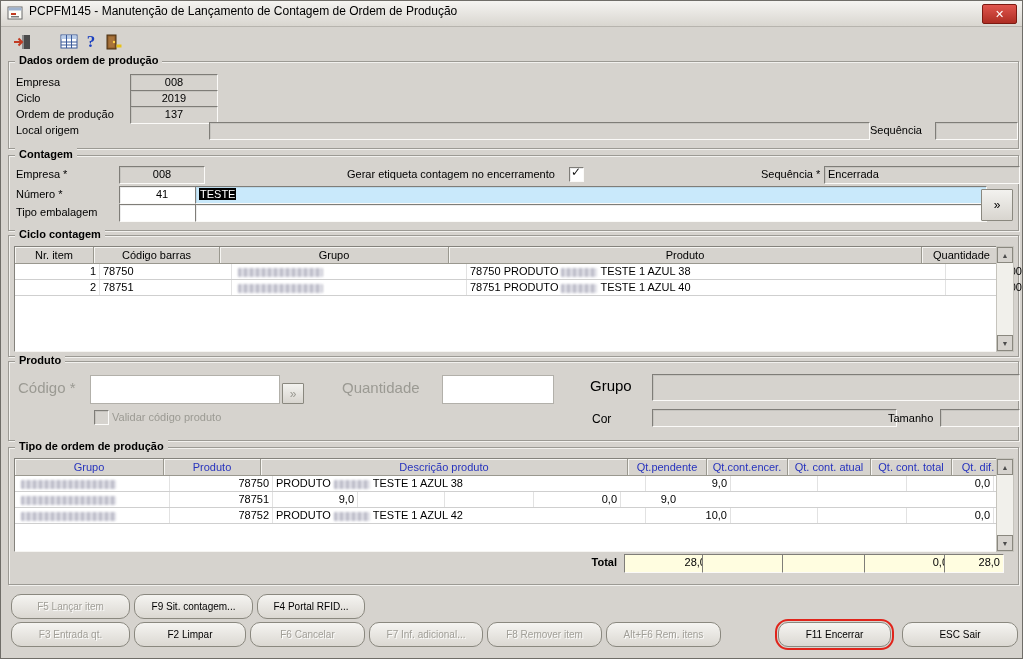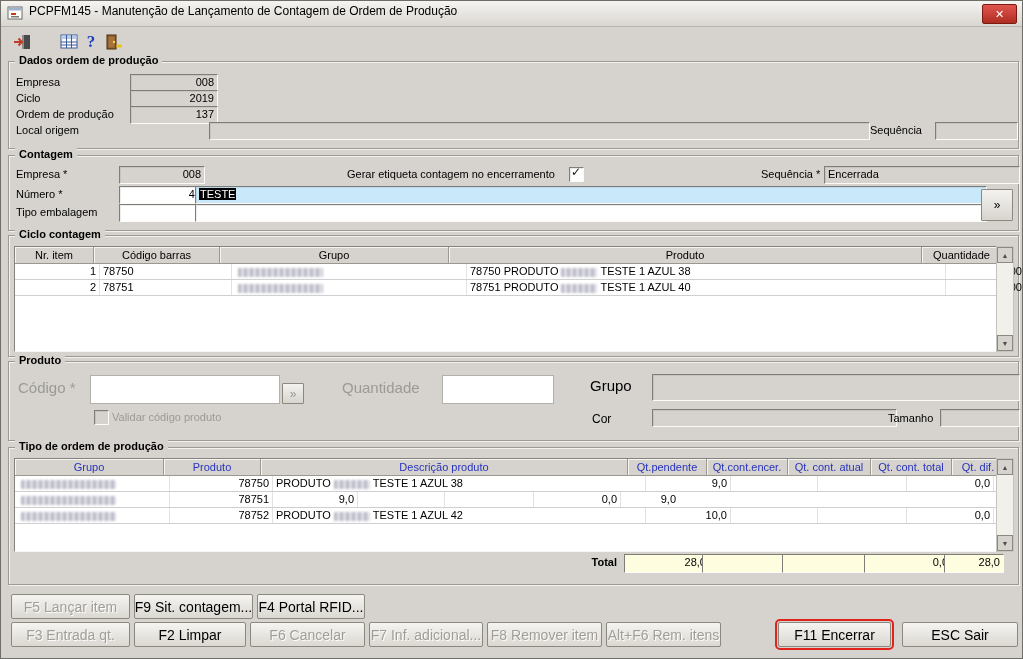--- a/index.html
+++ b/index.html
@@ -22,21 +22,21 @@
   .groupbox{position:absolute;border:1px solid #9c9a94;box-shadow:inset 1px 1px 0 #f2f1ee,1px 1px 0 #f2f1ee}
   .legend{position:absolute;top:-8px;left:6px;background:#d6d3ce;padding:0 4px;font-weight:bold;font-size:11px;white-space:nowrap}
   .lbl{position:absolute;white-space:nowrap}
   .biglbl{position:absolute;white-space:nowrap;font-size:15px}
   .dim{color:#9b9a93}
   
   .fld{position:absolute;height:16px;line-height:14px;padding:0 3px;background:#d6d3ce;
        border:1px solid;border-color:#7f7d78 #fbfaf8 #fbfaf8 #7f7d78;box-shadow:inset 1px 1px 0 rgba(0,0,0,.07);
        overflow:hidden;white-space:nowrap}
   .fld.white{background:#fff}
-  .fld.right{text-align:right}
+  .fld.right{text-align:center}
   .fld.focus{background:#c9e9fb}
   .sel{background:#000000;color:#fff;padding:0 1px}
   .bigfld{position:absolute;background:#fff;border:1px solid #b2b0aa;overflow:hidden}
   
   .cb{position:absolute;width:13px;height:13px;background:#fff;border:1px solid;
       border-color:#7f7d78 #fbfaf8 #fbfaf8 #7f7d78;box-shadow:inset 1px 1px 0 rgba(0,0,0,.08)}
   .cb.checked::after{content:"✓";position:absolute;left:1px;top:-3px;font-size:12px;font-weight:bold;color:#111}
   .cb.disabled{background:#d6d3ce}
   
   .mini{position:absolute;background:linear-gradient(#f3f2ef,#d8d5cf);border:1px solid #8a887f;border-radius:1px;
@@ -57,22 +57,22 @@
   .sb{position:absolute;width:16px;background:#f1f0eb;border:1px solid #c6c4bd}
   .sbbtn{position:absolute;left:0;width:14px;height:14px;background:#d6d3ce;border:1px solid #8a887f;
          display:flex;align-items:center;justify-content:center;font-size:7px;color:#4c4c4c;cursor:pointer}
   .sbbtn.up{top:0}.sbbtn.dn{bottom:0}
   .sbbtn.up::after{content:"▲"}.sbbtn.dn::after{content:"▼"}
   
   .totfld{position:absolute;height:17px;line-height:15px;padding:0 3px;text-align:right;background:#fffde0;
           border:1px solid;border-color:#7f7d78 #fbfaf8 #fbfaf8 #7f7d78;overflow:hidden}
   .totlbl{position:absolute;font-weight:bold;text-align:right}
   
-  .btn{position:absolute;height:23px;background:linear-gradient(#f5f4f1,#dbd8d2);border:1px solid #8a887f;border-radius:2px;
-       display:flex;align-items:center;justify-content:center;font-size:14px;white-space:nowrap;cursor:pointer}
+  .btn{position:absolute;height:23px;background:linear-gradient(#f5f4f1,#dbd8d2);border:1px solid #8a887f;border-radius:10px;
+       display:flex;align-items:center;justify-content:center;font-size:10px;white-space:nowrap;cursor:pointer}
   .btn.disabled{color:#a09e97;text-shadow:1px 1px 0 #fdfdfc;cursor:default}
   .btn.hl{outline:2px solid #e0241b;outline-offset:1px}
 </style>
 </head>
 <body>
 
 <div class="titlebar">
   <span class="appicon">
     <svg width="17" height="17">
         <rect x="1" y="2" width="14" height="12" fill="#fdfdf8" stroke="#6a6a6a"></rect>

